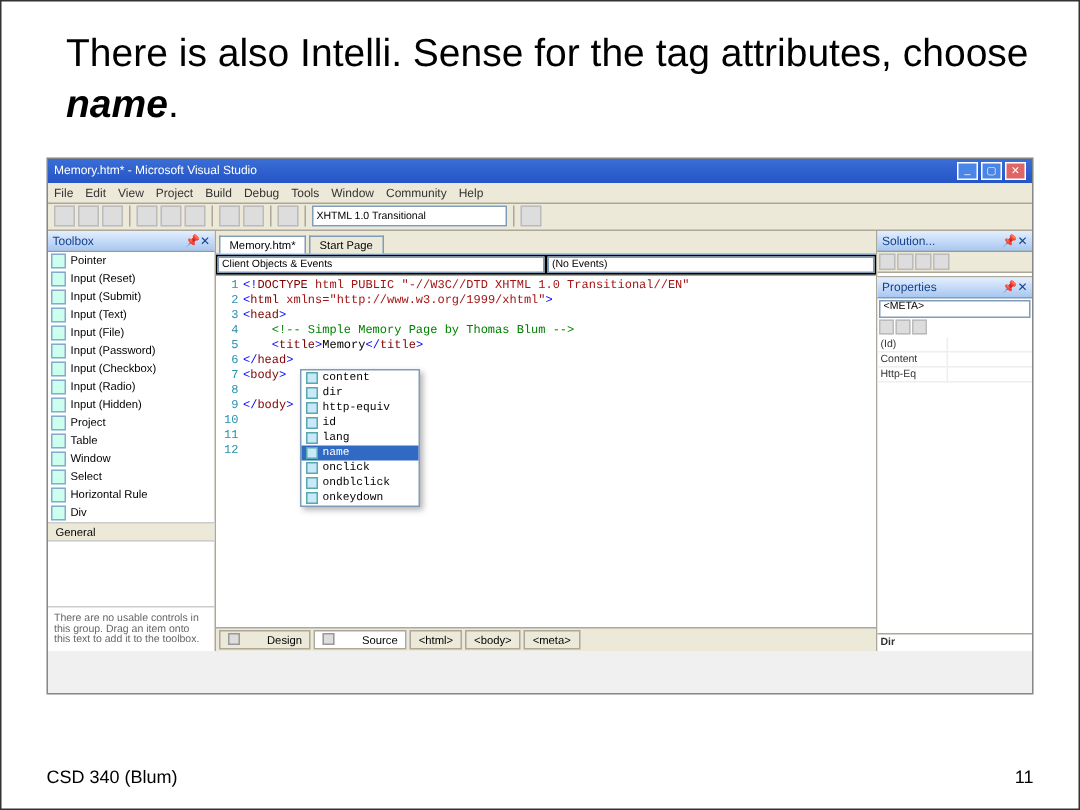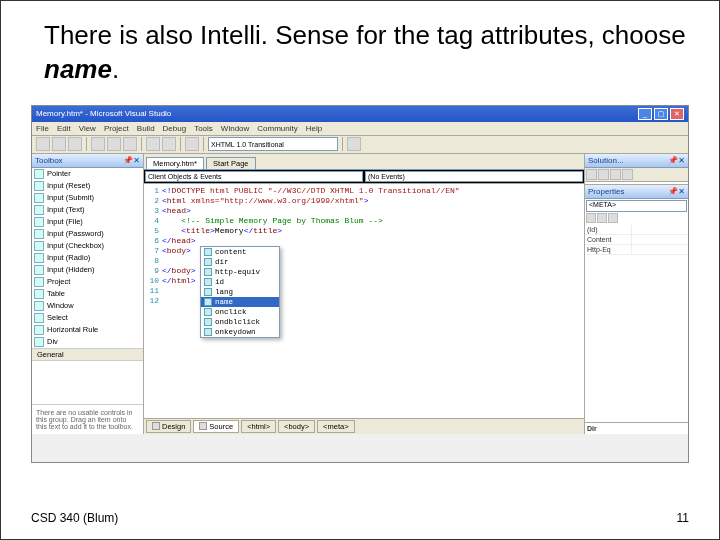--- a/index.html
+++ b/index.html
@@ -38,21 +38,21 @@
   .code-lines .line { height: 10px; line-height: 10px; white-space: nowrap; }
   .kw { color: #00f; }
   .str { color: #a31515; }
   .cmt { color: #008000; }
   .tag { color: #800000; text-align: right; }
   .intellisense { position: absolute; top: 60px; left: 38px; width: 80px; background: #fff; border: 1px solid #7f9db9; box-shadow: 2px 2px 4px rgba(0,0,0,0.3); font-size: 7.5px; z-index: 10; }
   .is-item { padding: 1px 3px; display: flex; align-items: center; gap: 3px; }
   .is-item .is-icon { width: 8px; height: 8px; background: #c9e8f9; border: 1px solid #5aa; }
   .is-item.selected { background: #316ac5; color: #fff; }
   .editor-bottom-tabs { height: 16px; background: #ece9d8; display: flex; align-items: center; padding: 0 2px; border-top: 1px solid #aca899; gap: 2px; }
-  .bottom-tab { border: 1px solid #aca899; padding: 1px 5px; font-size: 7.5px; background: #ece9d8; display: flex; align-items: center; gap: 2px; }
+  .bottom-tab { border: 1px solid #aca899; padding: 1px 5px; font-size: 7.5px; background: #ece9d8; display: flex; align-items: center; gap: 18px; }
   .bottom-tab .bt-icon { width: 8px; height: 8px; background: #ddd; border: 1px solid #999; }
   .vs-right { width: 104px; background: #ece9d8; border-left: 1px solid #aca899; display: flex; flex-direction: column; }
   .sln-panel { background: #fff; flex: 0 0 auto; }
   .sln-toolbar { height: 14px; background: #ece9d8; border-bottom: 1px solid #aca899; display: flex; align-items: center; gap: 1px; padding: 0 1px; }
   .sln-toolbar .tb-icon { width: 11px; height: 11px; }
   .sln-item { font-size: 7px; padding: 1px 2px; }
   .prop-panel { flex: 1; background: #fff; border-top: 1px solid #aca899; display: flex; flex-direction: column; }
   .prop-dropdown { height: 12px; border: 1px solid #7f9db9; margin: 1px; font-size: 7px; padding: 0 2px; background: #fff; }
   .prop-toolbar { height: 12px; display: flex; gap: 1px; padding: 0 1px; }
   .prop-toolbar .tb-icon { width: 10px; height: 10px; }
@@ -215,21 +215,20 @@
         <div class="code-lines">
           <div class="line"><span class="kw">&lt;!</span><span class="tag">DOCTYPE</span> <span class="str">html PUBLIC "-//W3C//DTD XHTML 1.0 Transitional//EN"</span></div>
           <div class="line"><span class="kw">&lt;</span><span class="tag">html</span> <span class="str">xmlns="http://www.w3.org/1999/xhtml"</span><span class="kw">&gt;</span></div>
           <div class="line"><span class="kw">&lt;</span><span class="tag">head</span><span class="kw">&gt;</span></div>
           <div class="line">&nbsp;&nbsp;&nbsp;&nbsp;<span class="cmt">&lt;!-- Simple Memory Page by Thomas Blum --&gt;</span></div>
           <div class="line">&nbsp;&nbsp;&nbsp;&nbsp;<span class="kw">&lt;</span><span class="tag">title</span><span class="kw">&gt;</span>Memory<span class="kw">&lt;/</span><span class="tag">title</span><span class="kw">&gt;</span></div>
           <div class="line"><span class="kw">&lt;/</span><span class="tag">head</span><span class="kw">&gt;</span></div>
           <div class="line"><span class="kw">&lt;</span><span class="tag">body</span><span class="kw">&gt;</span></div>
           <div class="line">&nbsp;</div>
           <div class="line"><span class="kw">&lt;/</span><span class="tag">body</span><span class="kw">&gt;</span></div>
-          <div class="line"><span class="kw">&lt;/</span><span class="tag">html</span><span class="kw">&gt;</span></div>
           <div class="intellisense">
             <div class="is-item">
                 <span class="is-icon"></span>
                 <span>content</span>
               </div>
             <div class="is-item">
                 <span class="is-icon"></span>
                 <span>dir</span>
               </div>
             <div class="is-item">

